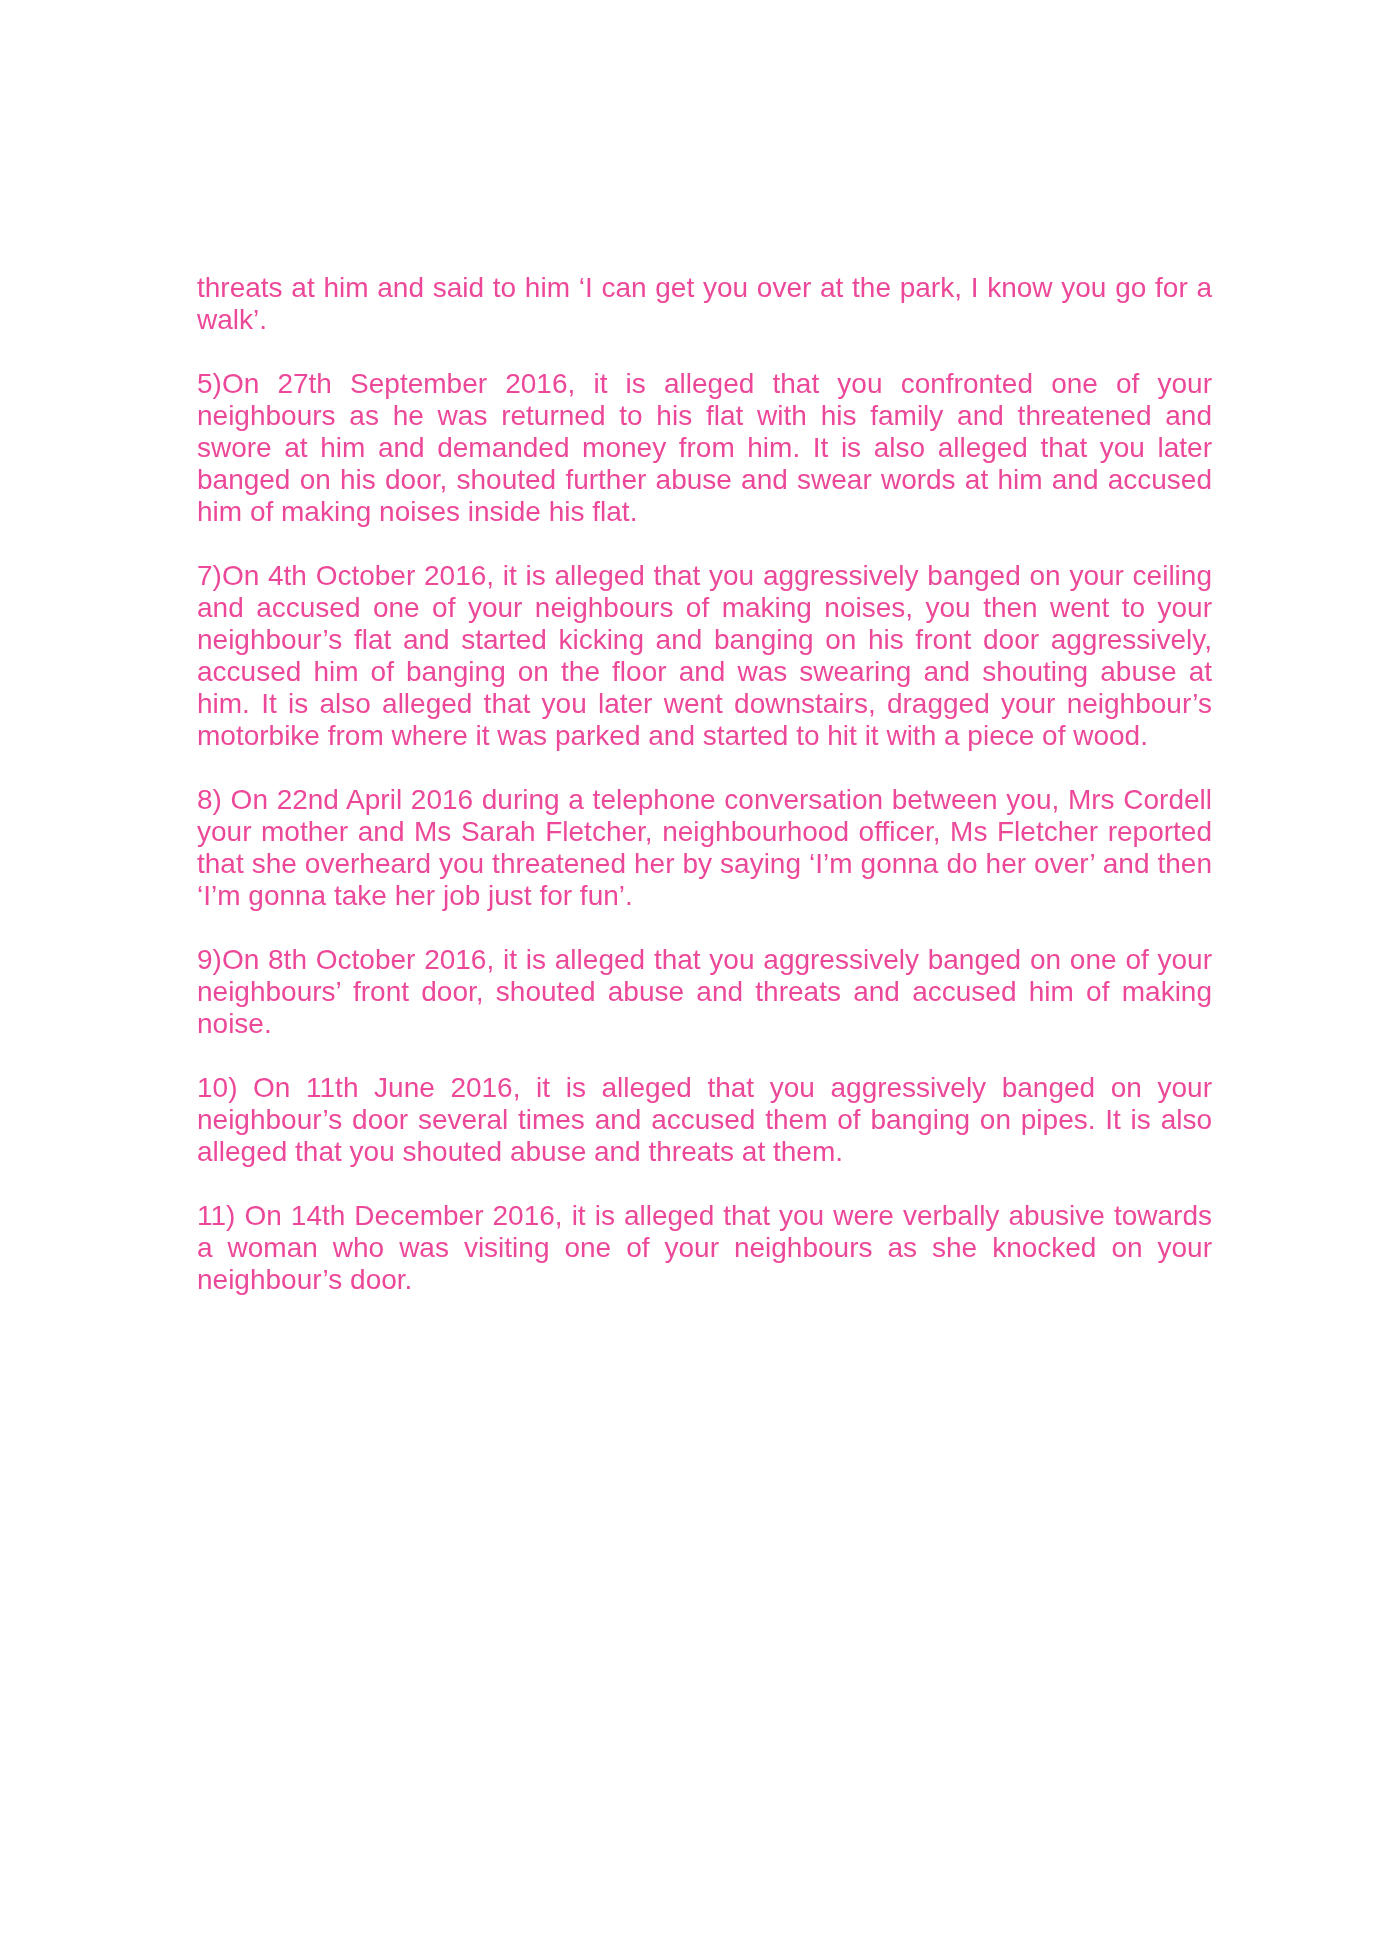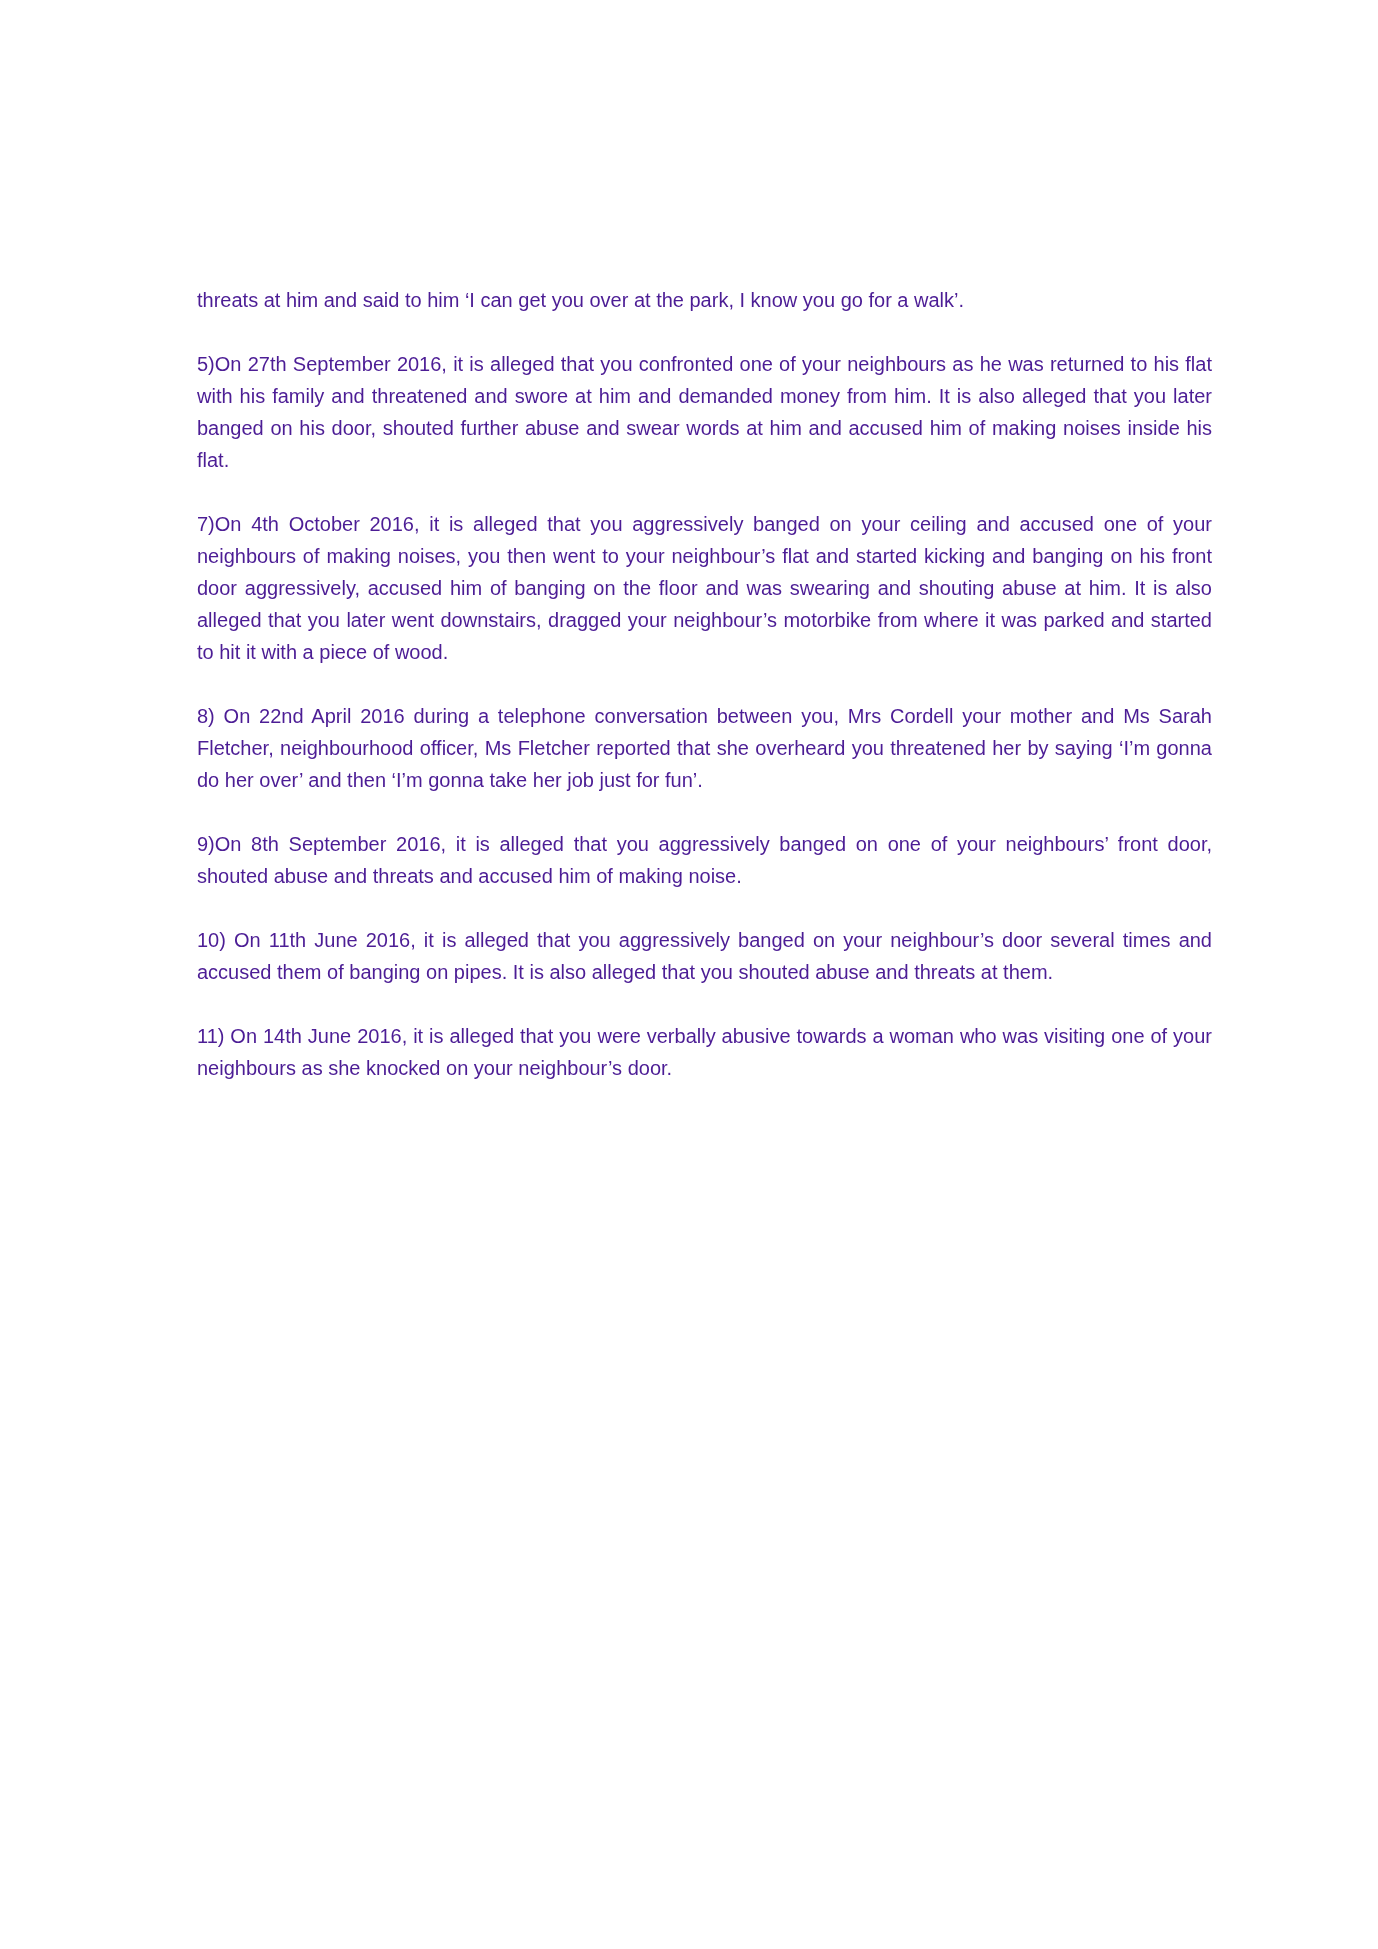--- a/index.html
+++ b/index.html
@@ -18,24 +18,24 @@
     left: 0;
     top: 0;
     width: 1378px;
     height: 1949px;
     background: #ffffff;
     overflow: hidden;
   }
   .text-block {
     position: absolute;
     left: 197px;
-    top: 284px;
+    top: 272px;
     width: 1015px;
-    color: #4c1d95;
-    font-size: 20px;
+    color: #ec4899;
+    font-size: 28px;
     line-height: 32px;
     text-align: justify;
     text-align-last: left;
     letter-spacing: 0;
   }
   .text-block p {
     margin: 0 0 32px 0;
     padding: 0;
   }
   .text-block p:last-child {
@@ -44,17 +44,17 @@
 </style>
 </head>
 <body>
 
 <div class="page">
   <div class="text-block">
     <p>threats at him and said to him ‘I can get you over at the park, I know you go for a walk’.</p>
     <p>5)On 27th September 2016, it is alleged that you confronted one of your neighbours as he was returned to his flat with his family and threatened and swore at him and demanded money from him. It is also alleged that you later banged on his door, shouted further abuse and swear words at him and accused him of making noises inside his flat.</p>
     <p>7)On 4th October 2016, it is alleged that you aggressively banged on your ceiling and accused one of your neighbours of making noises, you then went to your neighbour’s flat and started kicking and banging on his front door aggressively, accused him of banging on the floor and was swearing and shouting abuse at him. It is also alleged that you later went downstairs, dragged your neighbour’s motorbike from where it was parked and started to hit it with a piece of wood.</p>
     <p>8) On 22nd April 2016 during a telephone conversation between you, Mrs Cordell your mother and Ms Sarah Fletcher, neighbourhood officer, Ms Fletcher reported that she overheard you threatened her by saying ‘I’m gonna do her over’ and then ‘I’m gonna take her job just for fun’.</p>
-    <p>9)On 8th September 2016, it is alleged that you aggressively banged on one of your neighbours’ front door, shouted abuse and threats and accused him of making noise.</p>
+    <p>9)On 8th October 2016, it is alleged that you aggressively banged on one of your neighbours’ front door, shouted abuse and threats and accused him of making noise.</p>
     <p>10) On 11th June 2016, it is alleged that you aggressively banged on your neighbour’s door several times and accused them of banging on pipes. It is also alleged that you shouted abuse and threats at them.</p>
-    <p>11) On 14th June 2016, it is alleged that you were verbally abusive towards a woman who was visiting one of your neighbours as she knocked on your neighbour’s door.</p>
+    <p>11) On 14th December 2016, it is alleged that you were verbally abusive towards a woman who was visiting one of your neighbours as she knocked on your neighbour’s door.</p>
   </div>
 </div>
 
 </body></html>

